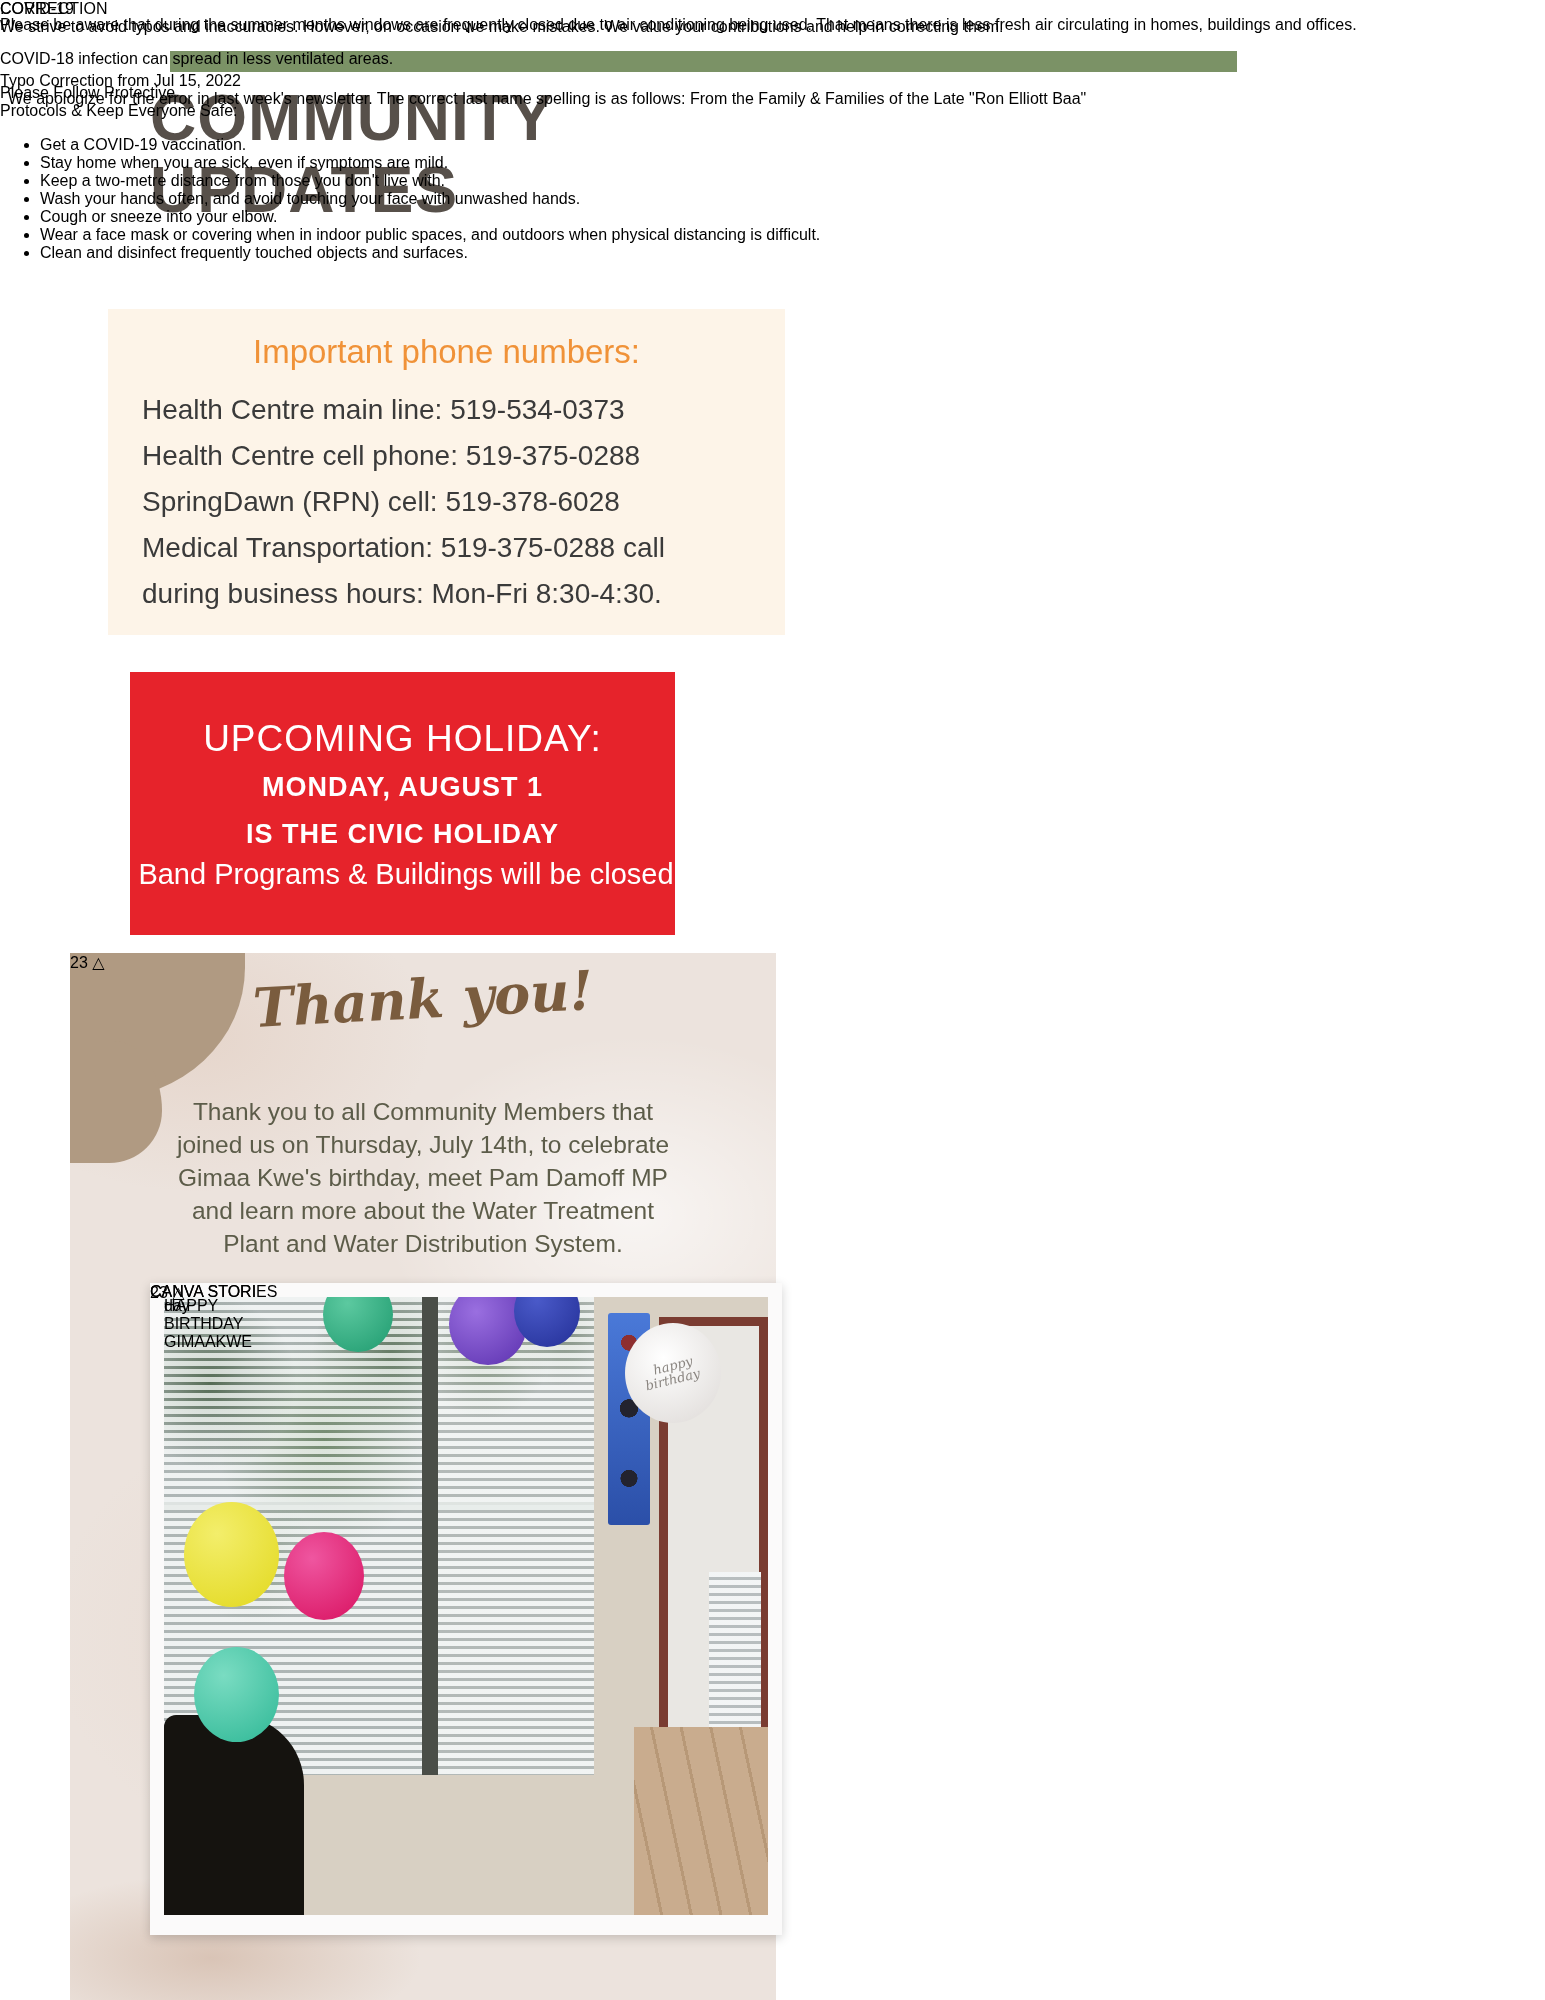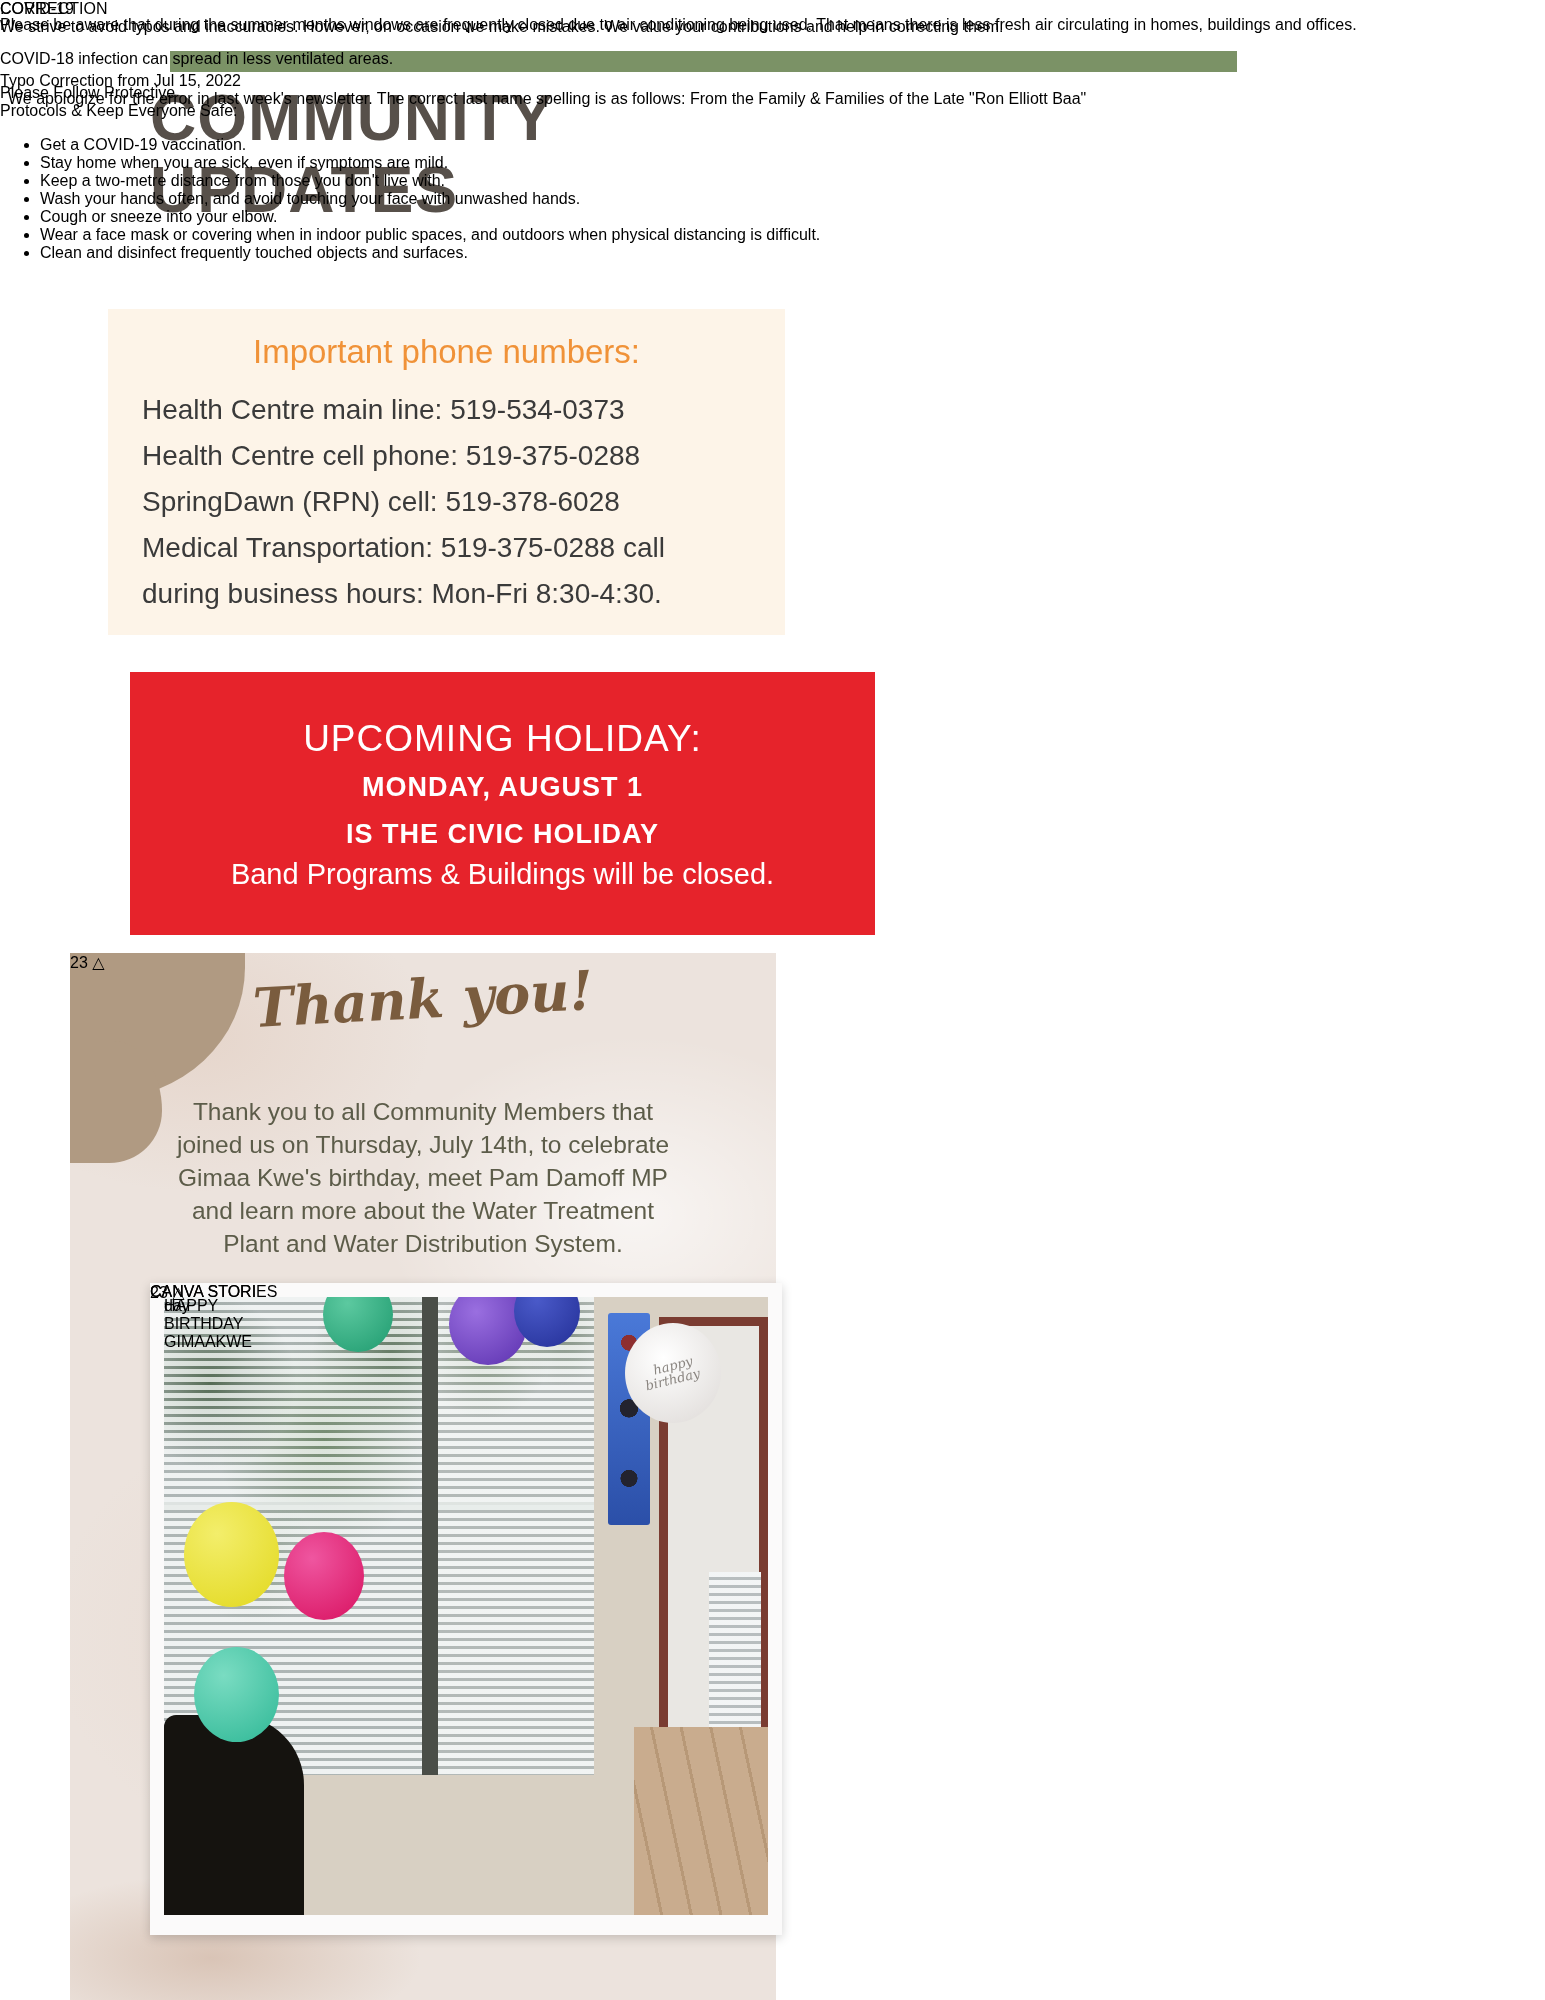--- a/index.html
+++ b/index.html
@@ -11,21 +11,21 @@
   .green-bar{left:170px;top:51px;width:1067px;height:21px;background:#7b9266;}
   .title{left:146px;top:78px;width:560px;font-size:64px;font-weight:bold;color:#57504a;
          line-height:72px;letter-spacing:1px;}
 
   
   .phone-box{left:108px;top:309px;width:677px;height:326px;background:#fdf4e8;}
   .phone-heading{margin-top:24px;text-align:center;font-size:33px;color:#f09238;}
   .phone-lines{margin:16px 0 0 34px;font-size:28px;color:#3a3a3a;line-height:46px;}
 
   
-  .holiday-box{left:130px;top:672px;width:745px;height:263px;background:#e6232b;color:#ffffff;text-align:center;}
+  .holiday-box{left:130px;top:672px;width:545px;height:263px;background:#e6232b;color:#ffffff;text-align:center;}
   .hol1{margin-top:46px;font-size:37px;letter-spacing:1px;}
   .hol2{margin-top:12px;font-size:27px;font-weight:bold;letter-spacing:1px;}
   .hol3{margin-top:16px;font-size:27px;font-weight:bold;letter-spacing:1px;}
   .hol4{margin:6px auto 0;width:560px;font-size:29px;line-height:36px;}
 
   
   .marble{left:70px;top:953px;width:706px;height:1047px;background:#ece3dd;
     background-image:
       radial-gradient(ellipse 360px 240px at 18% 8%, rgba(201,152,122,0.18), transparent 65%),
       radial-gradient(ellipse 420px 300px at 80% 25%, rgba(255,255,255,0.65), transparent 60%),

